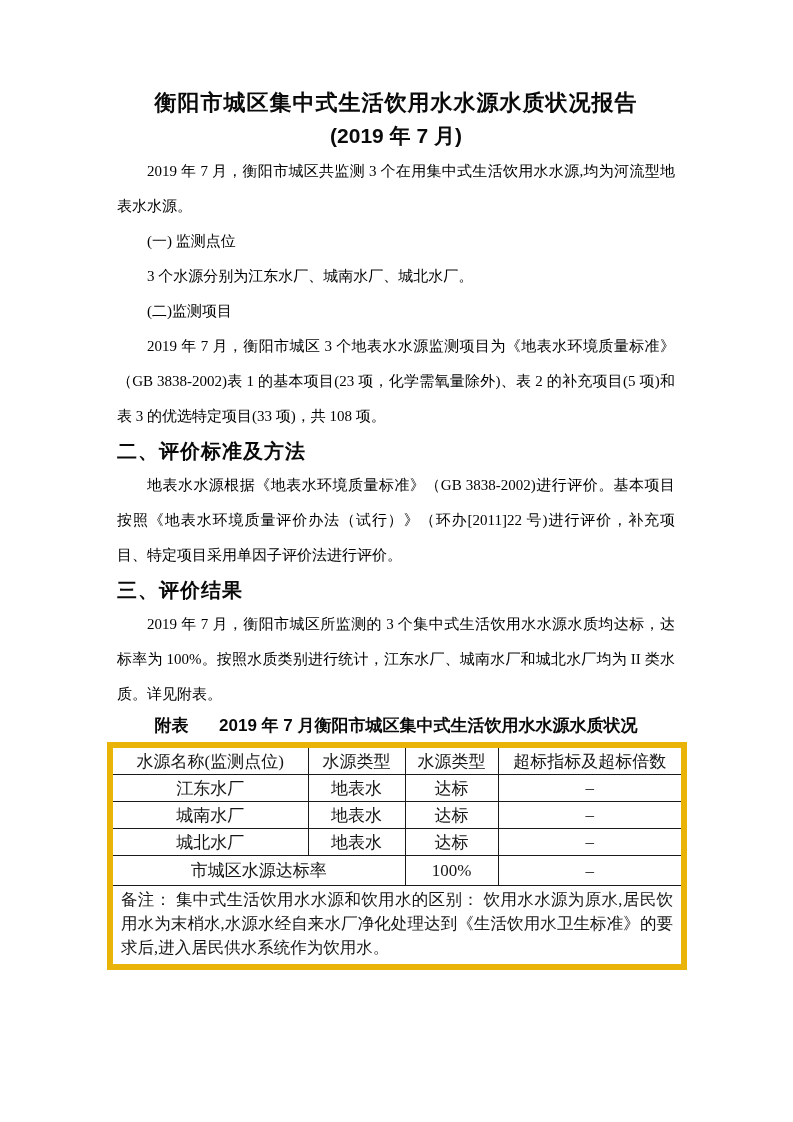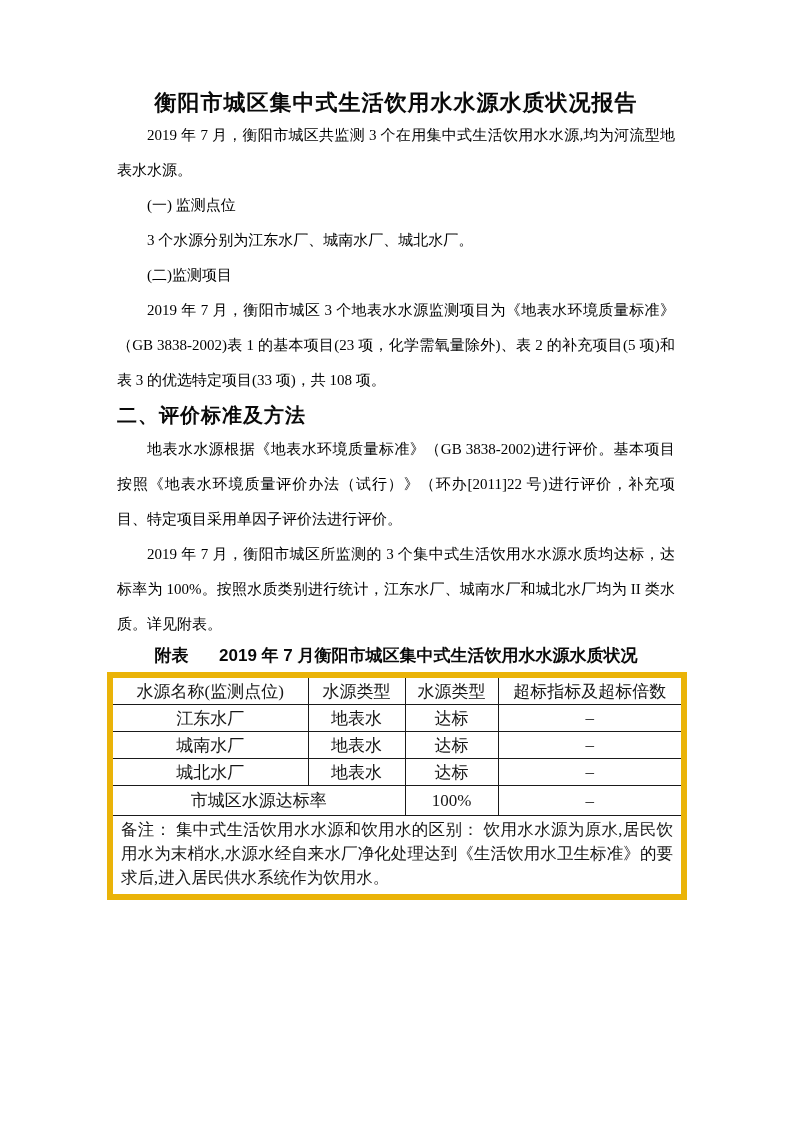--- a/index.html
+++ b/index.html
@@ -99,36 +99,38 @@
   col.c3 { width: 16.2%; }
   col.c4 { width: 32.4%; }
 </style>
 </head>
 <body>
 
 <div class="page">
 
   <div class="doc-title">衡阳市城区集中式生活饮用水水源水质状况报告</div>
 
+  <div class="doc-subtitle">(2019 年 7 月)</div>
 
 
   <p class="body-para">2019 年 7 月，衡阳市城区共监测 3 个在用集中式生活饮用水水源,均为河流型地表水水源。</p>
 
   <div class="body-line">(一) 监测点位</div>
 
   <div class="body-line">3 个水源分别为江东水厂、城南水厂、城北水厂。</div>
 
   <div class="body-line">(二)监测项目</div>
 
   <p class="body-para">2019 年 7 月，衡阳市城区 3 个地表水水源监测项目为《地表水环境质量标准》（GB 3838-2002)表 1 的基本项目(23 项，化学需氧量除外)、表 2 的补充项目(5 项)和表 3 的优选特定项目(33 项)，共 108 项。</p>
 
   <div class="sec-heading">二、评价标准及方法</div>
 
   <p class="body-para">地表水水源根据《地表水环境质量标准》（GB 3838-2002)进行评价。基本项目按照《地表水环境质量评价办法（试行）》（环办[2011]22 号)进行评价，补充项目、特定项目采用单因子评价法进行评价。</p>
 
+  <div class="sec-heading">三、评价结果</div>
 
   <p class="body-para">2019 年 7 月，衡阳市城区所监测的 3 个集中式生活饮用水水源水质均达标，达标率为 100%。按照水质类别进行统计，江东水厂、城南水厂和城北水厂均为 II 类水质。详见附表。</p>
 
   <div class="table-caption">
     <span class="cap-label">附表</span><span>2019 年 7 月衡阳市城区集中式生活饮用水水源水质状况</span>
   </div>
 
   <table class="wq-table">
     <colgroup>
       <col class="c1">

